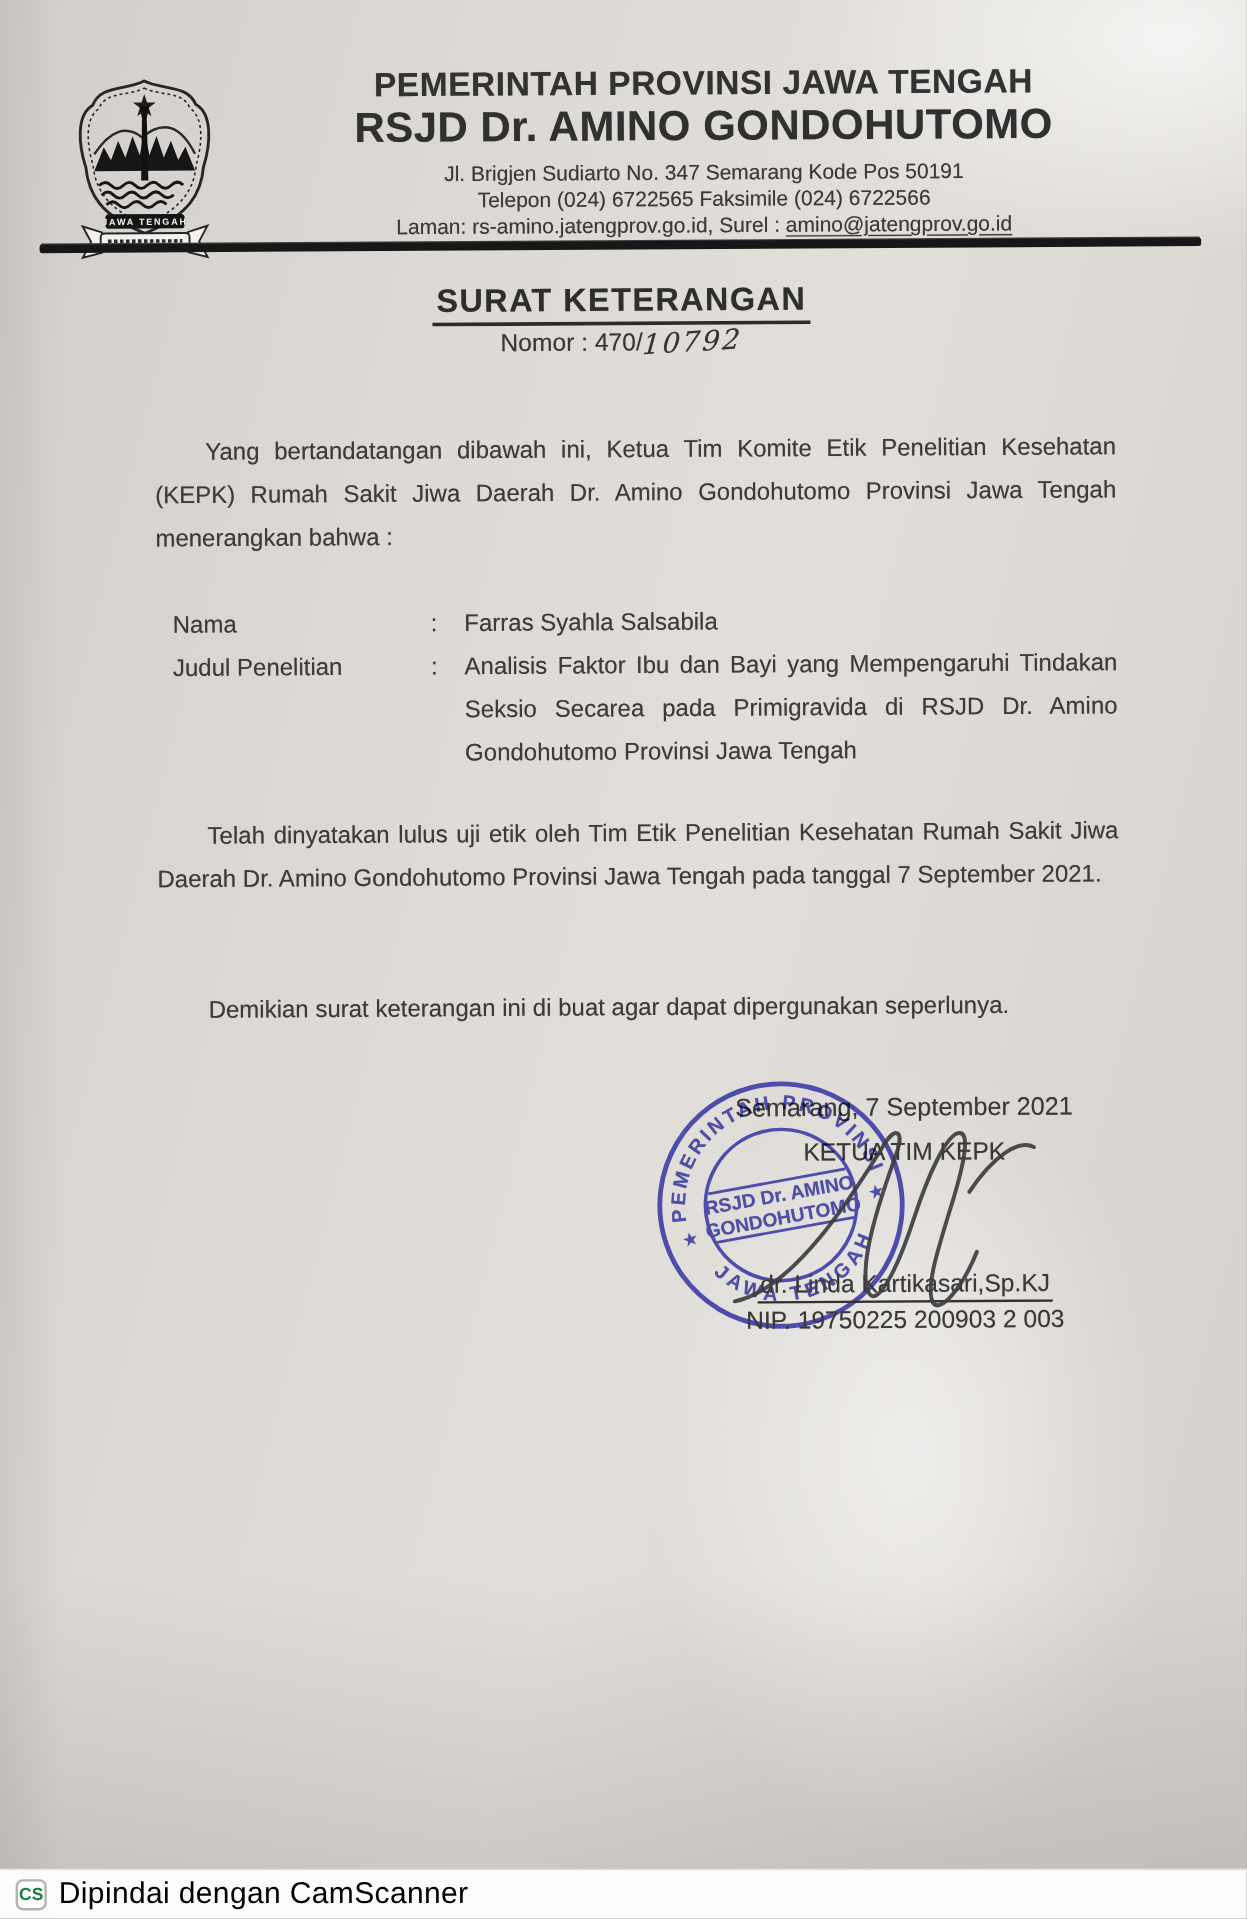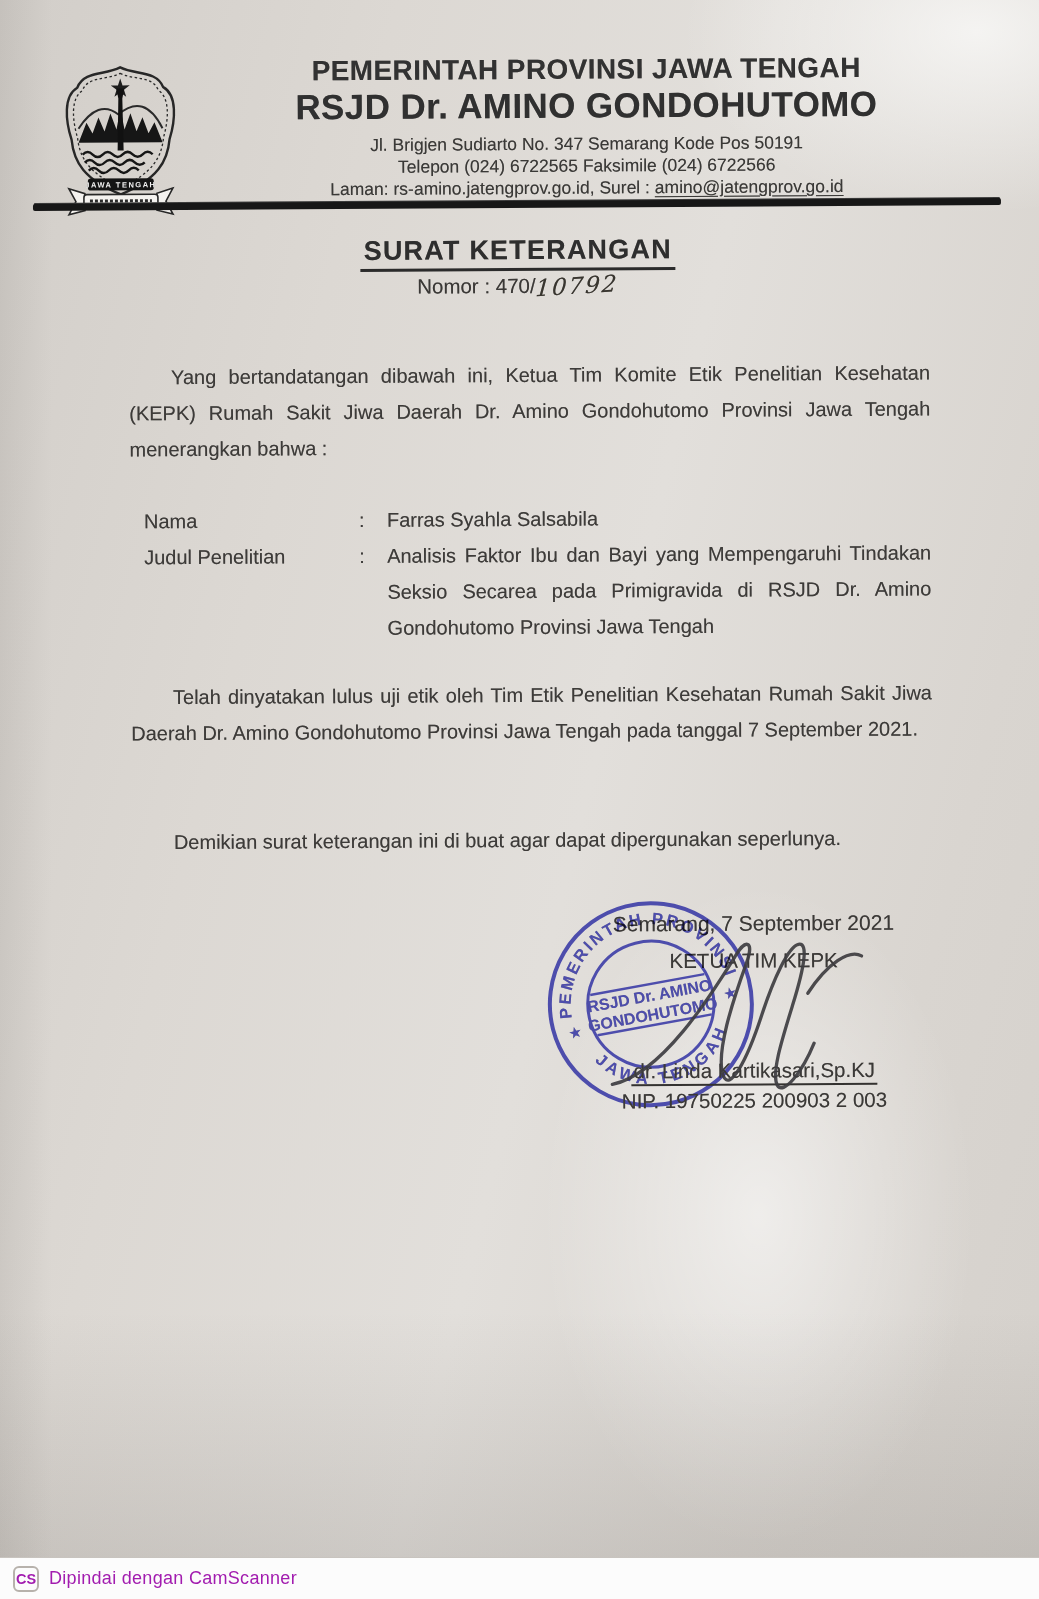--- a/index.html
+++ b/index.html
@@ -65,23 +65,23 @@
     mix-blend-mode:multiply; opacity:.92;}
   .sig-ink{top:933px; left:594px; width:292px; height:172px; z-index:5;}
 
   .logo{top:60px; left:60px; width:128px; height:158px;}
 
   
   .footer{position:absolute; left:0; bottom:0; width:1039px; height:42px;
     background:#fcfcfc; border-top:1px solid #c8c4bf;
     display:flex; align-items:center; gap:10px; padding-left:13px; box-sizing:border-box;}
   .cs-badge{width:26px; height:26px; border:2.5px solid #b7b2ac; border-radius:6px;
-    color:#a21caf; font-weight:bold; font-size:14.5px;
+    color:#15803d; font-weight:bold; font-size:14.5px;
     display:flex; align-items:center; justify-content:center; box-sizing:border-box;}
-  .cs-label{color:#a21caf; font-size:18px; letter-spacing:.3px;}
+  .cs-label{color:#000000; font-size:25px; letter-spacing:.3px;}
 </style>
 </head>
 <body>
 
 <div class="page">
   <div class="scan"></div>
   <div class="glow-tr"></div>
   <div class="glow-mid"></div>
   <div class="shade-bottom"></div>
   <div class="shade-left"></div>

